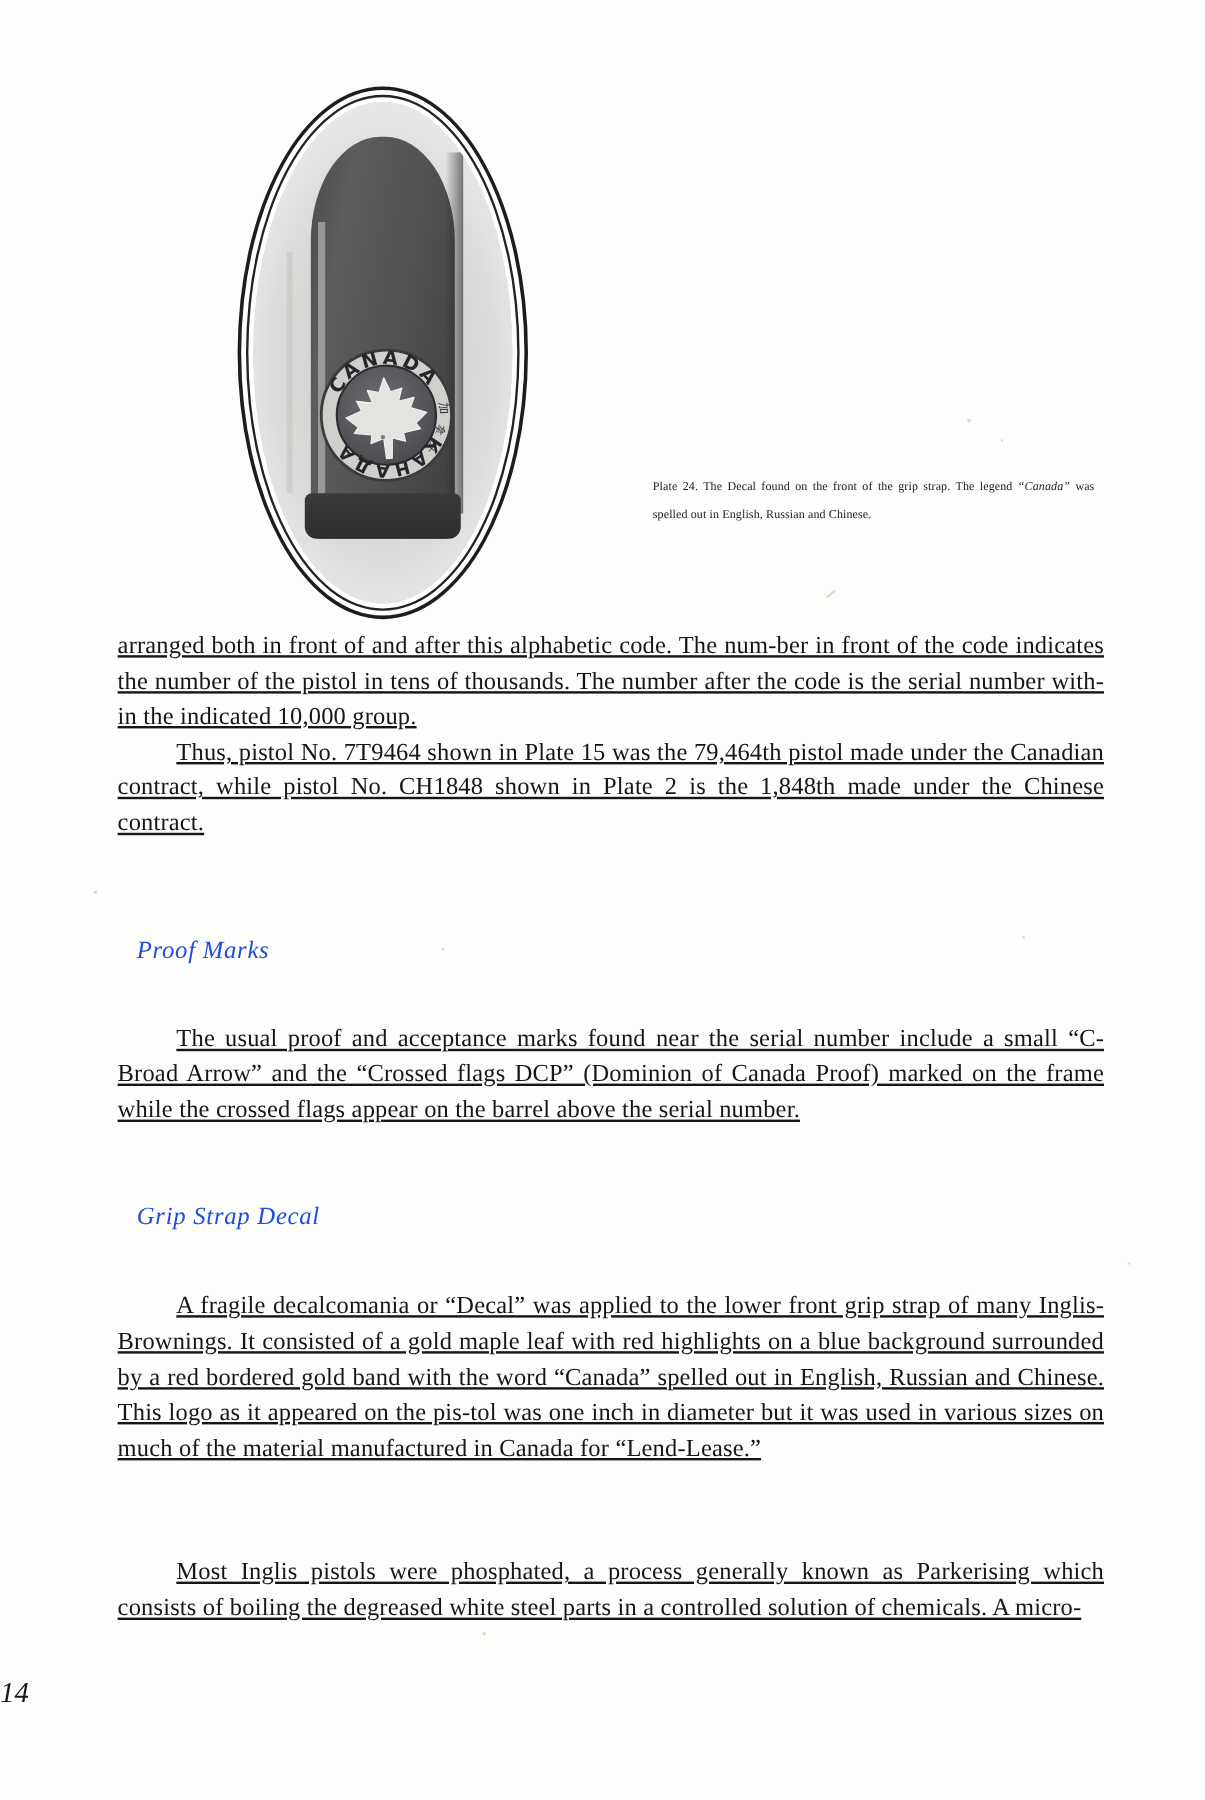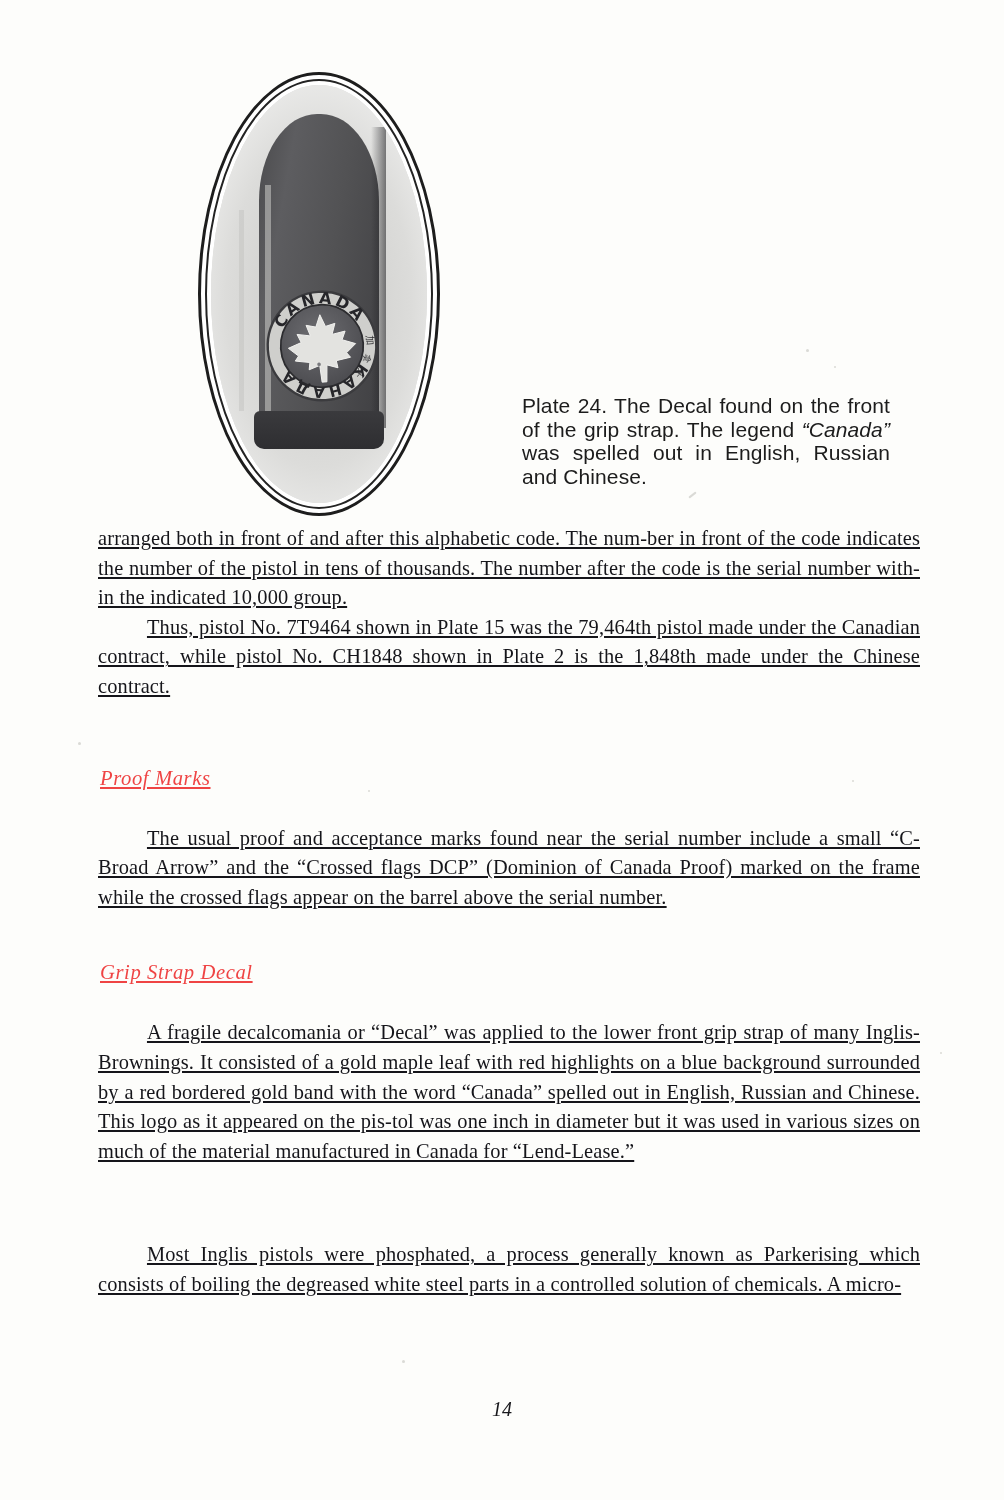--- a/index.html
+++ b/index.html
@@ -128,25 +128,25 @@
     height: 118px;
     margin-left: -56px;
     margin-top: -7px;
     transform: rotate(-4deg);
   }
   .decal svg { display: block; width: 100%; height: 100%; }
 
   
   .caption {
     position: absolute;
-    left: 522px;
+    left: 544px;
     top: 394px;
     width: 368px;
-    font-family: Liberation Sans, sans-serif;
-    font-size: 21px;
+    font-family: Liberation Serif, serif;
+    font-size: 10px;
     line-height: 23.5px;
     color: #1c1c1c;
     text-align: justify;
     letter-spacing: .1px;
   }
   .caption em { font-style: italic; }
 
   
   .content {
     position: absolute;
@@ -160,43 +160,42 @@
     line-height: 29.6px;
     text-align: justify;
     text-justify: inter-word;
     letter-spacing: .15px;
     color: #15151a;
     text-decoration: underline;
   }
   p.body.indent { text-indent: 2.4em; }
 
   h2.sec {
-    margin: 2px;
+    margin: 16px;
     font-style: italic;
     font-weight: normal;
     font-size: 20.6px;
     line-height: 28px;
     letter-spacing: .6px;
-    color: #ef4444;
-    text-decoration: underline;
+    color: #1d4ed8;
   }
   h2.sec.caps { letter-spacing: .4px; }
 
   .gap-xl { height: 60px; }
   .gap-lg { height: 44px; }
   .gap-md { height: 30px; }
 
   .pagenum {
     position: absolute;
     left: 0;
     right: 0;
     top: 1398px;
-    text-align: center;
+    text-align: left;
     font-style: italic;
-    font-size: 20px;
+    font-size: 24px;
     color: #18181c;
   }
 </style>
 </head>
 <body>
 
 <div class="page"></div>
 
 <figure class="plate-figure">
   <div class="oval-outer"></div>

